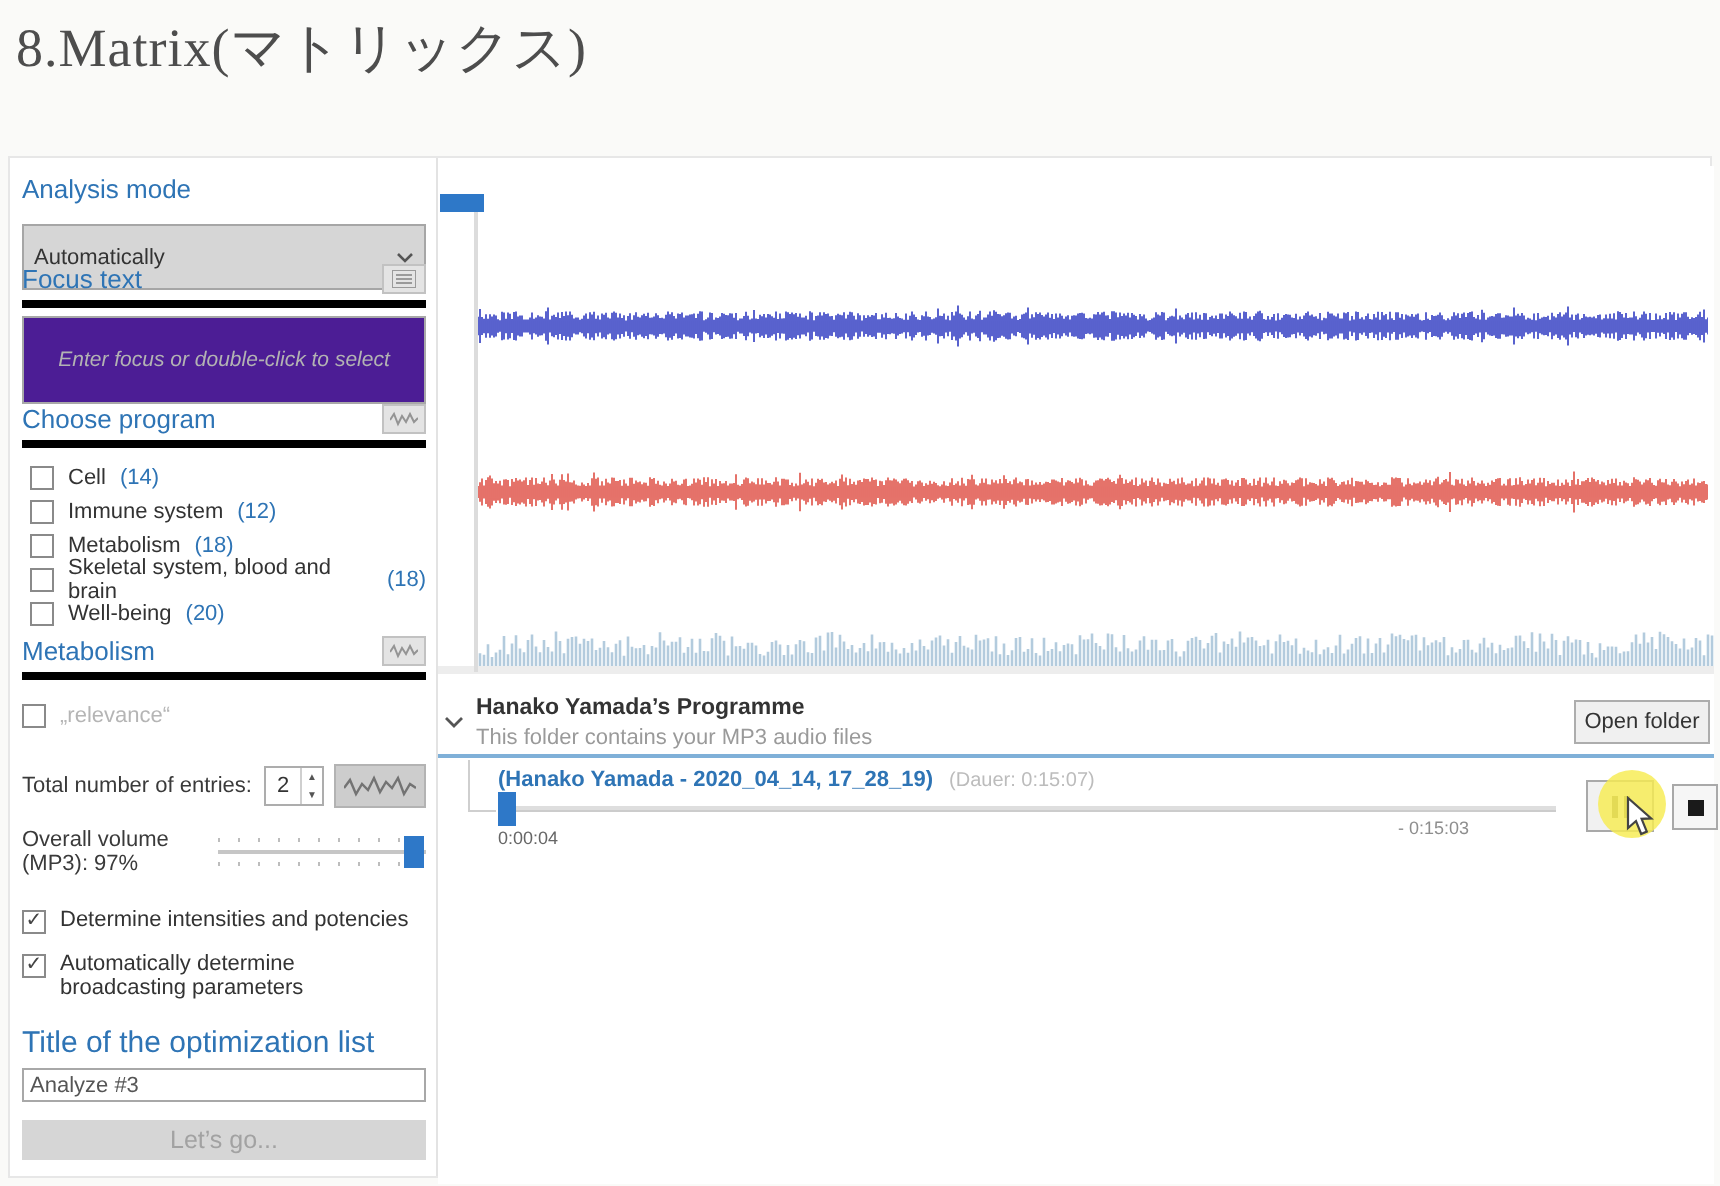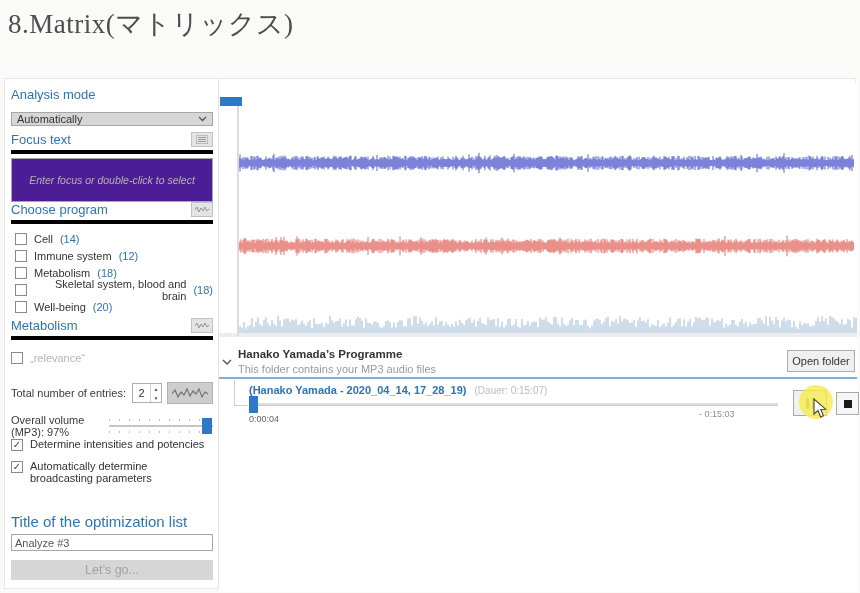--- a/index.html
+++ b/index.html
@@ -12,21 +12,21 @@
   .app { position:absolute; left:4px; top:78px; width:852px; height:511px; background:#fff;
     border:1px solid #e7e7e7; }
 
   
   .sidebar { position:absolute; left:0; top:0; width:214px; height:100%; background:#fff;
     border-right:1px solid #e3e3e3; }
   .sec { position:absolute; left:6px; width:202px; }
   .sec-head { display:flex; justify-content:space-between; align-items:flex-end;
     color:var(--accent); font-size:13px; padding-bottom:3px; }
   .sec-head.underlined { border-bottom:4px solid #000000; }
-  .dropdown { margin-top:7px; height:14px; background:#d6d6d6; border:1px solid #a6a6a6;
+  .dropdown { margin-top:7px; height:33px; background:#d6d6d6; border:1px solid #a6a6a6;
     display:flex; align-items:center; justify-content:space-between; padding:0 5px; font-size:11px; color:#333; }
   .focus-box { margin-top:4px; height:44px; border:1px solid #a8a8a8; background:#4c1d95;
     display:flex; align-items:center; justify-content:center; }
   .focus-box span { font-size:10.5px; font-style:italic; color:#b3b3b3; }
   .icon-btn { width:22px; height:15px; background:#e4e4e4; border:1px solid #c2c2c2;
     display:flex; align-items:center; justify-content:center; }
   .cb { width:12px; height:12px; border:1px solid #8a8a8a; background:#fff; flex:none;
     display:inline-flex; align-items:center; justify-content:center; font-size:10px; color:#444; line-height:1; }
   .cb.checked::after { content:"✓"; }
   .row { display:flex; align-items:center; gap:7px; height:17px; font-size:11px; color:#333; }
@@ -125,21 +125,21 @@
 
     <div class="sec" style="top:123px;">
       <div class="sec-head underlined">
         <span>Choose program</span>
         <span class="icon-btn">
           <svg width="14" height="9">
               <polyline points="0,5 2,2 4,7 6,3 8,6 10,2 12,6 14,4" fill="none" stroke="#949494" stroke-width="1"></polyline>
             </svg>
         </span>
       </div>
-      <div style="margin-top:6px; padding-left:4px;text-align:right;">
+      <div style="margin-top:6px; padding-left:4px;">
         <div class="row">
           <span class="cb"></span>
           <span>Cell</span>
           <span class="count">(14)</span>
         </div>
         <div class="row">
           <span class="cb"></span>
           <span>Immune system</span>
           <span class="count">(12)</span>
         </div>
@@ -195,21 +195,21 @@
       <div class="vol-row" style="margin-top:10px;">
         <span style="flex:1;">Overall volume (MP3): 97%</span>
         <span class="vslider">
           <span class="ticks" style="display:block;"></span>
           <span class="vtrack" style="display:block;">
               <span class="vhandle"></span>
             </span>
           <span class="ticks" style="display:block;"></span>
         </span>
       </div>
-      <div class="opt" style="">
+      <div class="opt" style="margin-top:16px;">
         <span class="cb checked"></span>
         <span>Determine intensities and potencies</span>
       </div>
       <div class="opt" style="margin-top:9px; width:180px;">
         <span class="cb checked"></span>
         <span>Automatically determine broadcasting parameters</span>
       </div>
     </div>
 
     <div class="sec" style="top:434px;">

